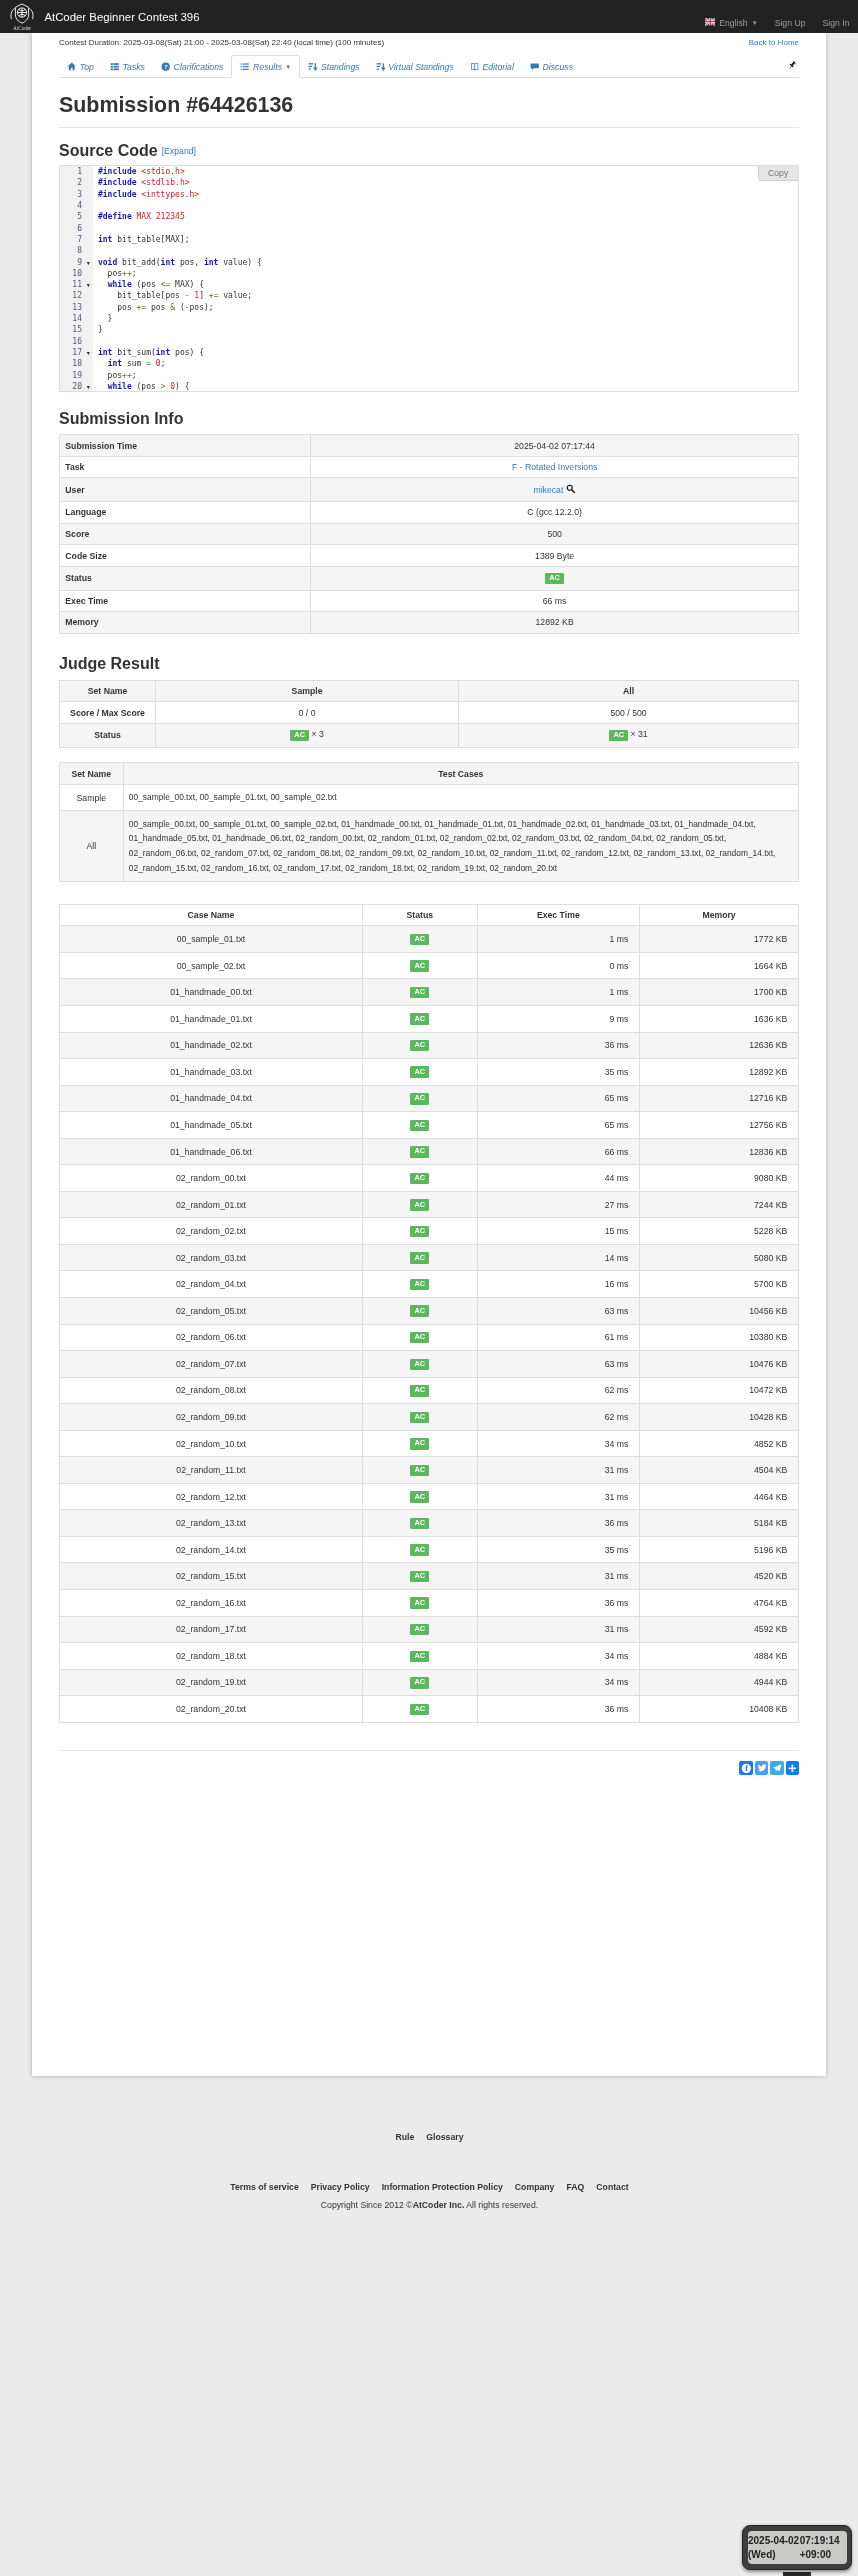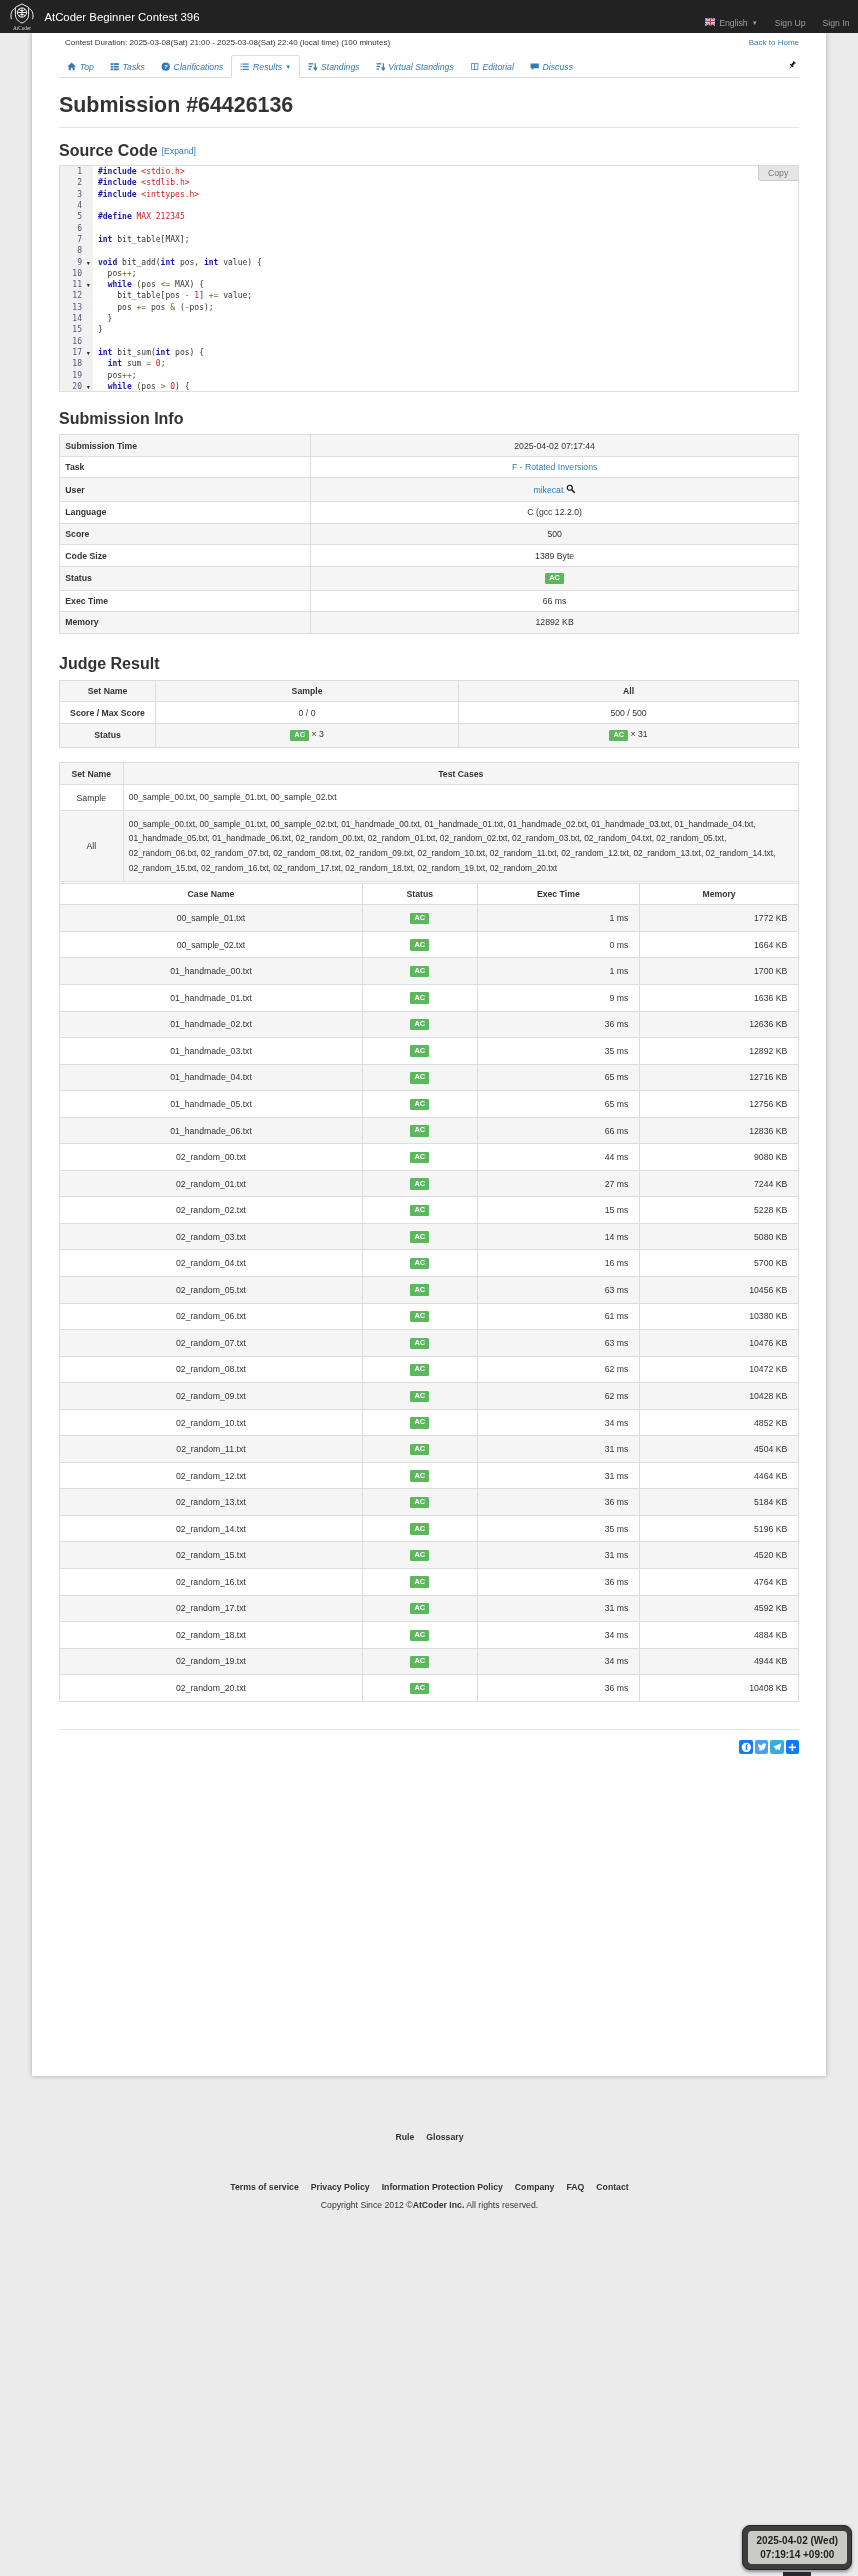--- a/index.html
+++ b/index.html
@@ -20,21 +20,21 @@
   .navbar-brand { color:#fff; font-size:11.4px; }
   .navbar-right { position:absolute; right:9.4px; top:0; height:45px; display:flex; align-items:center; gap:17px; font-size:8.7px; color:#9d9d9d; }
   .nav-item { color:#9d9d9d; cursor:pointer; display:flex; align-items:center; gap:4px; }
   .caret { font-size:6px; }
 
   
   .card { position:absolute; left:32px; top:33px; width:794px; height:2043px; background:#fff; box-shadow:0 0 4.7px rgba(0,0,0,.28); }
   .container { padding:0 27px; }
 
   .topbar { height:21.4px; padding-top:5.3px; display:flex; justify-content:space-between; font-size:8px; }
-  .topbar .duration { color:#333;margin-left:6px; }
+  .topbar .duration { color:#333; }
   .topbar .backhome { font-size:8px; }
 
   
   .tabs { display:flex; align-items:flex-end; border-bottom:0.7px solid #ddd; height:24px; position:relative;font-style:italic; }
   .tab { display:flex; align-items:center; gap:3.3px; padding:5.3px 8px; color:#337ab7; font-size:8.7px; cursor:pointer; }
   .tab.active { background:#fff; border:0.7px solid #ddd; border-bottom:0.7px solid #fff; border-radius:2.7px 2.7px 0 0; margin-bottom:-0.7px; }
   .tab svg { display:block; }
   .pushpin { position:absolute; right:1.3px; top:5.3px; width:12px; height:12px; cursor:pointer; }
 
   .page-title { font-size:21.4px; font-weight:700; color:#333; margin-top:14.7px; }
@@ -71,21 +71,21 @@
   .tbl-judge thead tr { background:#f5f5f5; }
   .tbl-judge tbody tr:nth-child(even) { background:#f5f5f5; }
   .tbl-judge .rowlabel { font-weight:bold; }
 
   .tbl-tc thead tr { background:#f5f5f5; }
   .tbl-tc th { text-align:center; }
   .tbl-tc .set-cell { text-align:center; width:8.6%; }
   .tbl-tc .cases-cell { font-size:8.4px; line-height:1.75; }
   .tbl-tc tbody tr:nth-child(even) { background:#f5f5f5; }
 
-  .tbl-cases { margin-top:1px; }
+  .tbl-cases { margin-top:22px; }
   .tbl-cases th { text-align:center; }
   .tbl-cases td { padding:6.7px 5.3px; }
   .tbl-cases tbody tr:nth-child(odd) { background:#f5f5f5; }
   .tbl-cases .c-name { text-align:center; }
   .tbl-cases .c-status { text-align:center; }
   .tbl-cases .c-right { text-align:right; padding-right:10.7px; }
 
   .badge-ac { display:inline-block; background:#5cb85c; color:#fff; font-size:7.4px; font-weight:bold;
               padding:1.3px 4px; border-radius:1.3px; line-height:1.2;text-align:right; }
 
@@ -97,21 +97,21 @@
   
   .footer { position:absolute; top:2092px; left:0; width:100%; text-align:center; font-size:8.7px; color:#333; }
   .footer .frow { margin-bottom:8px;margin-top:40px; }
   .footer a { color:#333; font-weight:bold; margin:0 6px; }
   .copyright { color:#333; }
 
   
   .clock { position:absolute; right:6.7px; top:2525px; width:110px; height:45px; background:#3d3d3d;
            border:1.3px solid #262626; border-radius:8px; box-shadow:0 1.3px 3.3px rgba(0,0,0,.4); z-index:20; }
   .clock-screen { position:absolute; left:4.7px; right:4.7px; top:4.7px; bottom:4.7px; background:#c9c9c5; border-radius:4px;
-                  display:flex; flex-direction:column; align-items:center; justify-content:center;
+                  display:flex; flex-direction:row; align-items:center; justify-content:center;
                   font-size:10px; font-weight:bold; color:#222; line-height:1.35; }
   .clock-stand { position:absolute; right:48px; top:2572px; width:28px; height:4px; background:#2c2c2c; z-index:19; }
 </style>
 </head>
 <body>
 
 <div class="navbar">
   <div class="navbar-logo">
     <svg width="28" height="29" viewBox="0 0 42 44">
       <g stroke="#fff" fill="none" stroke-width="1.4">

